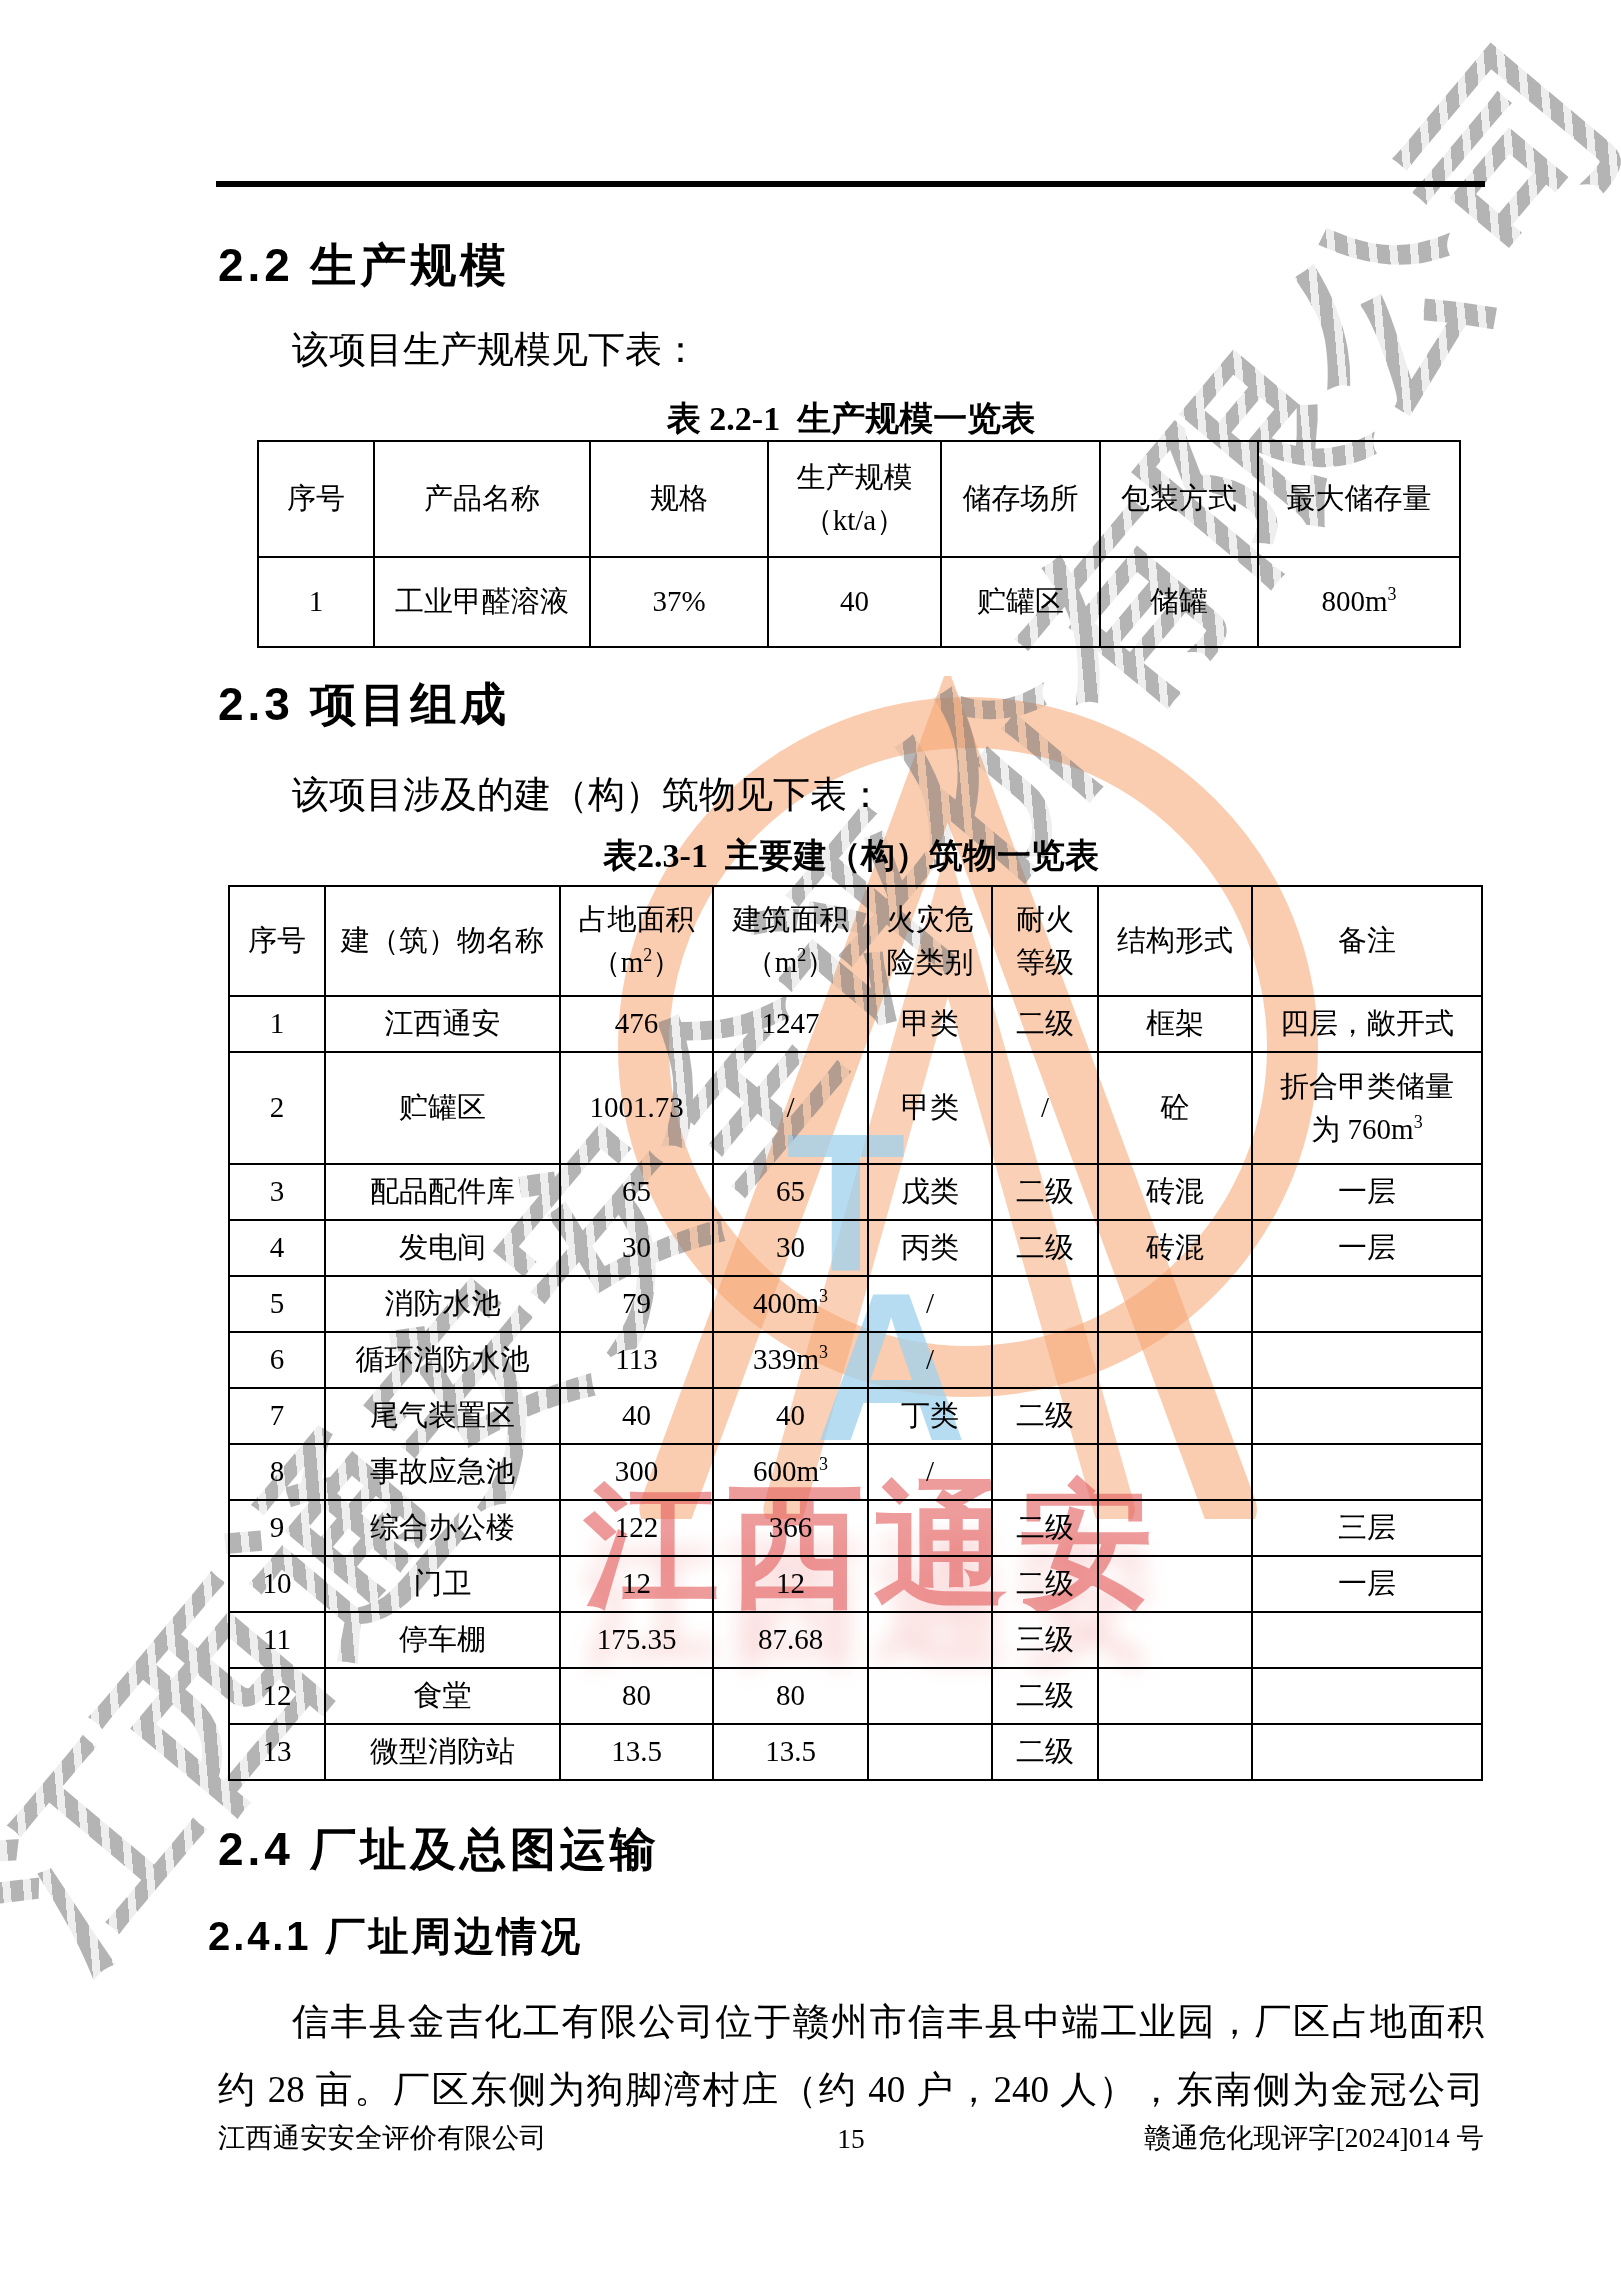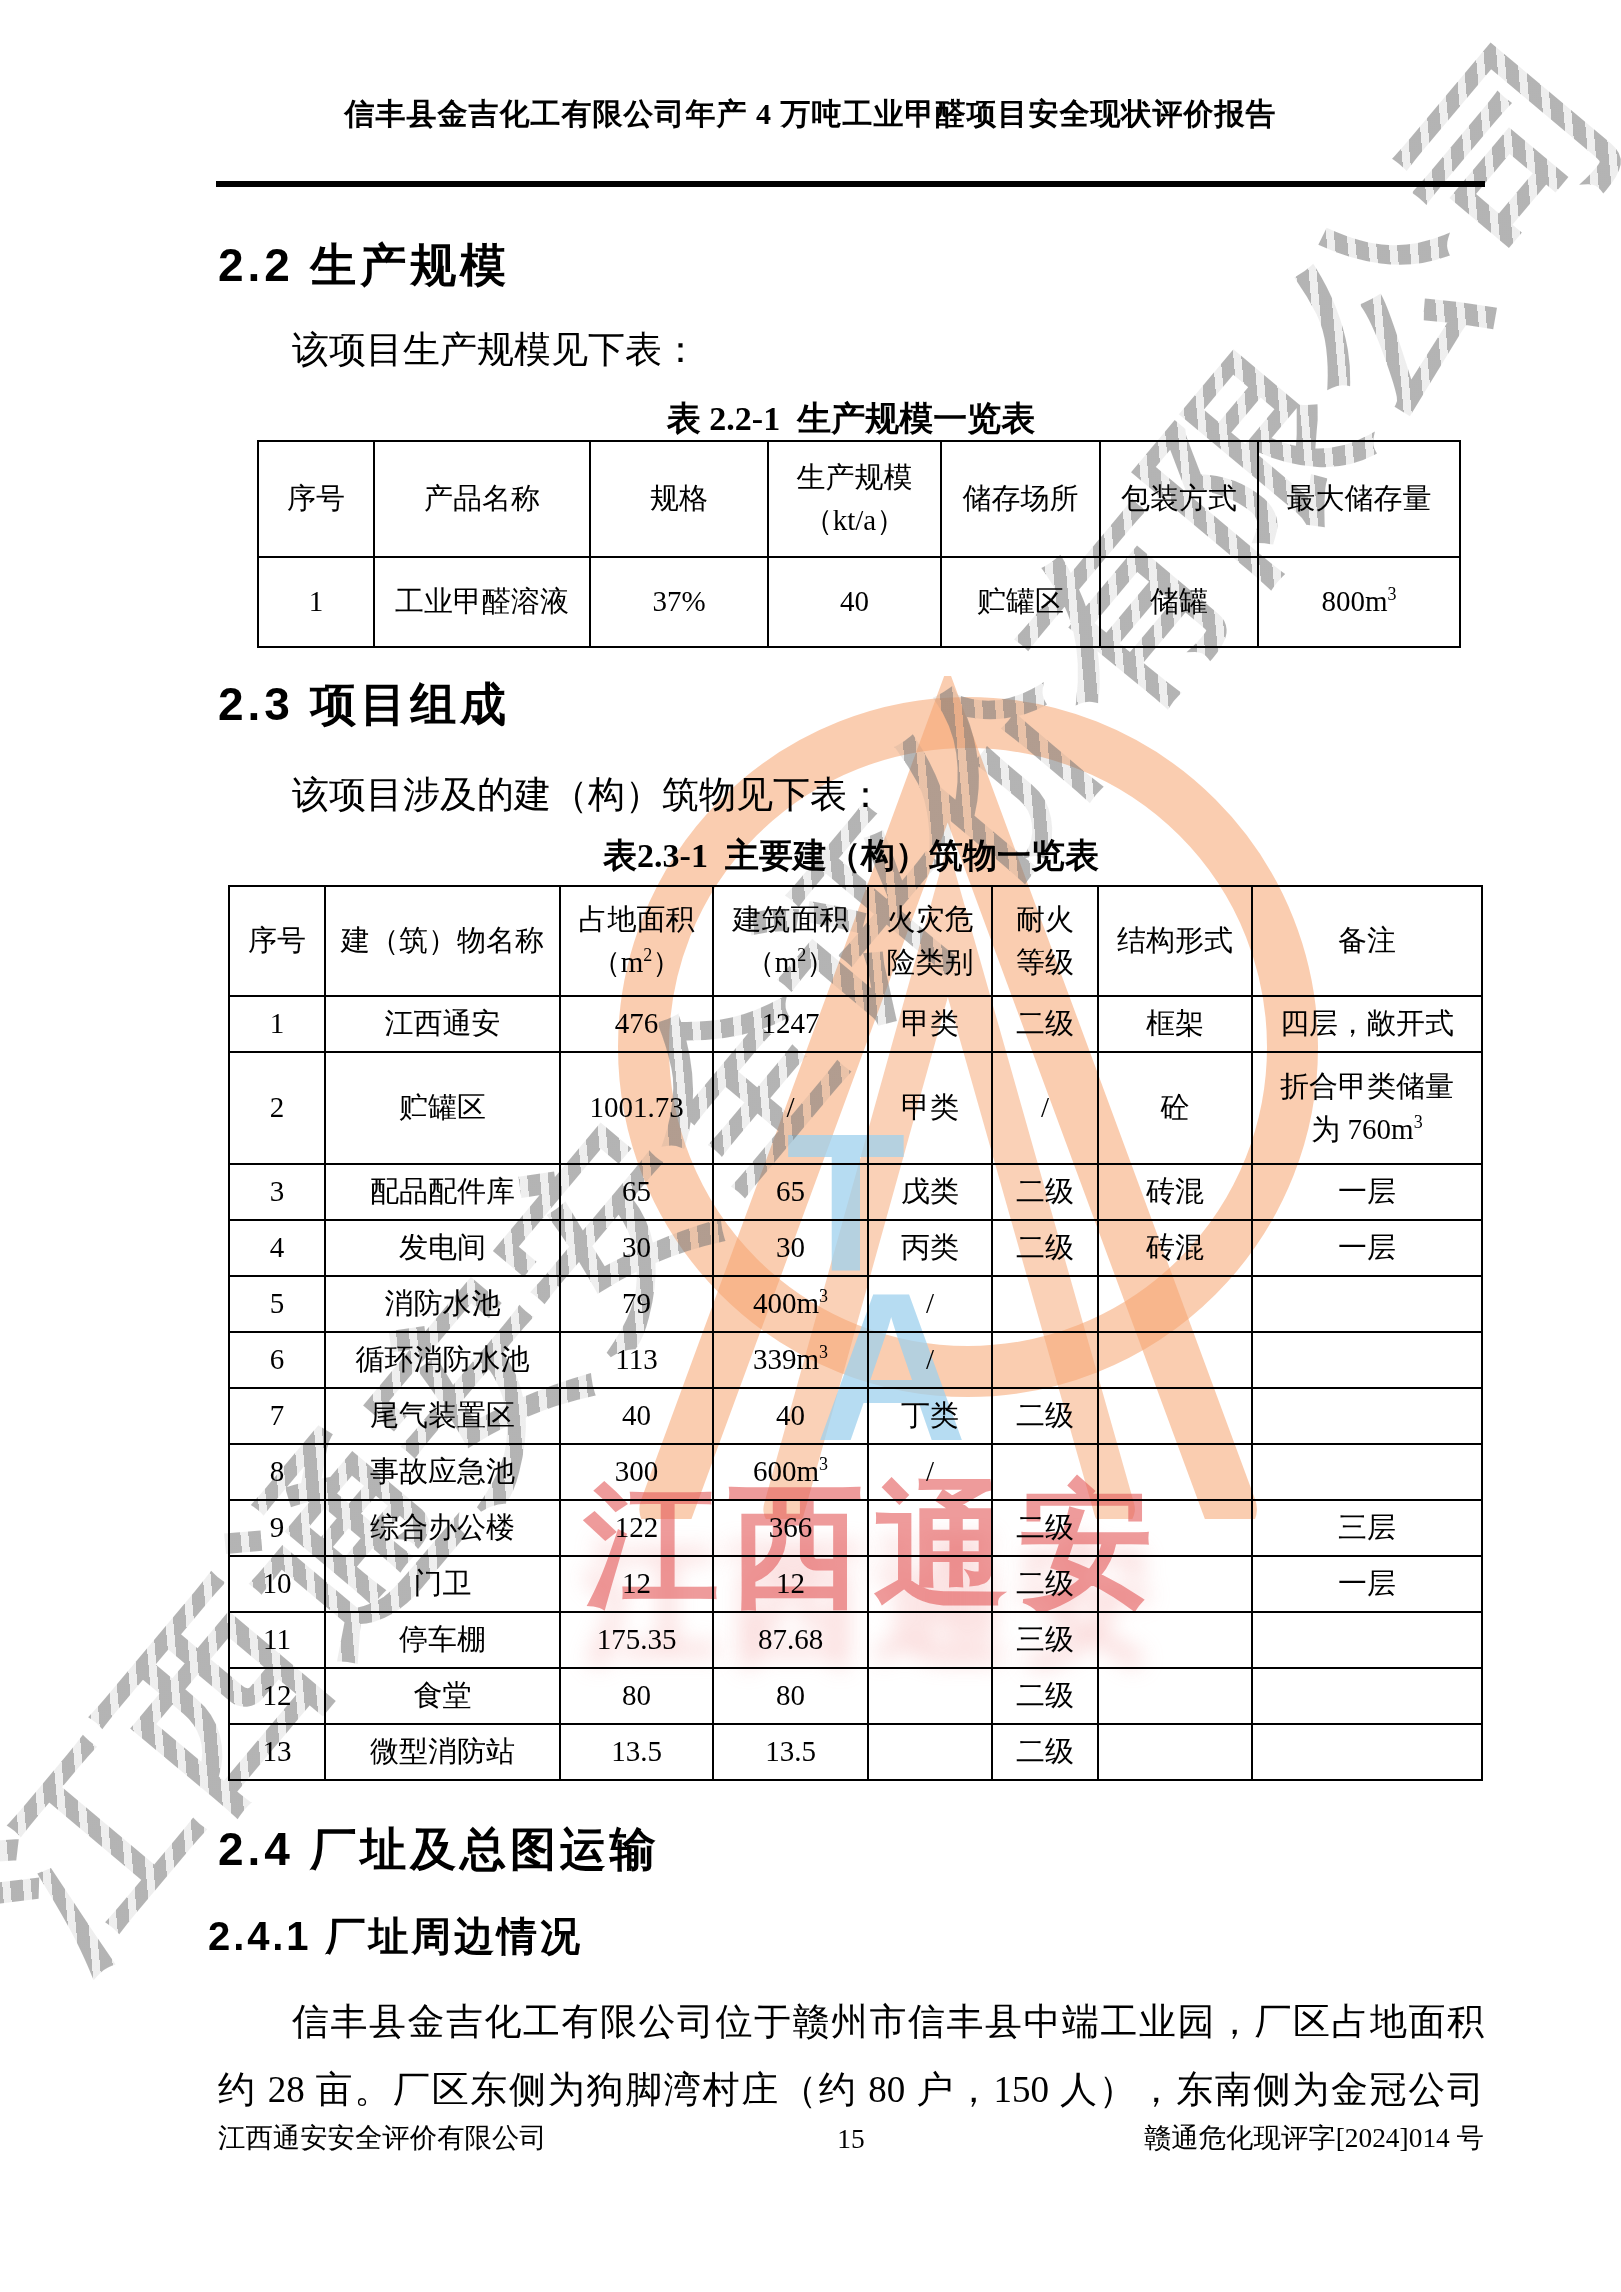--- a/index.html
+++ b/index.html
@@ -85,21 +85,20 @@
       <path d="M 205 850 L 372 250 L 542 850" fill="none" stroke="rgba(245,164,112,0.50)" stroke-width="42" stroke-linecap="round"></path>
     </svg>
     <span class="wm-ta wm-ta-t">T</span>
     <span class="wm-ta wm-ta-a">A</span>
     <div class="wm-diag">江西通安安全评价有限公司</div>
     <div class="wm-red">江西通安</div>
   </div>
 
   <div class="layer content-layer">
 
-    <div class="hdr-title">信丰县金吉化工有限公司年产 4 万吨工业甲醛项目安全现状评价报告</div>
     <div class="hdr-rule"></div>
 
     <div class="h2 h2-22">2.2 生产规模</div>
     <div class="body-p p-22">该项目生产规模见下表：</div>
 
     <div class="tbl-caption cap-1">表 2.2-1  生产规模一览表</div>
     <table class="t1">
       <colgroup>
         <col style="width:116px">
           <col style="width:216px">
@@ -291,21 +290,21 @@
             <td></td>
             <td></td>
           </tr>
         </tbody>
       </table>
 
     <div class="h2 h2-24">2.4 厂址及总图运输</div>
     <div class="h3">2.4.1 厂址周边情况</div>
 
     <div class="p-241-line p-241-l1">信丰县金吉化工有限公司位于赣州市信丰县中端工业园，厂区占地面积</div>
-    <div class="p-241-line p-241-l2">约 28 亩。厂区东侧为狗脚湾村庄（约 80 户，150 人），东南侧为金冠公司</div>
+    <div class="p-241-line p-241-l2">约 28 亩。厂区东侧为狗脚湾村庄（约 40 户，240 人），东南侧为金冠公司</div>
 
     <div class="footer">
       <span class="f-left">江西通安安全评价有限公司</span>
       <span class="f-center">15</span>
       <span class="f-right">赣通危化现评字[2024]014 号</span>
     </div>
 
   </div>
 </div>
 

